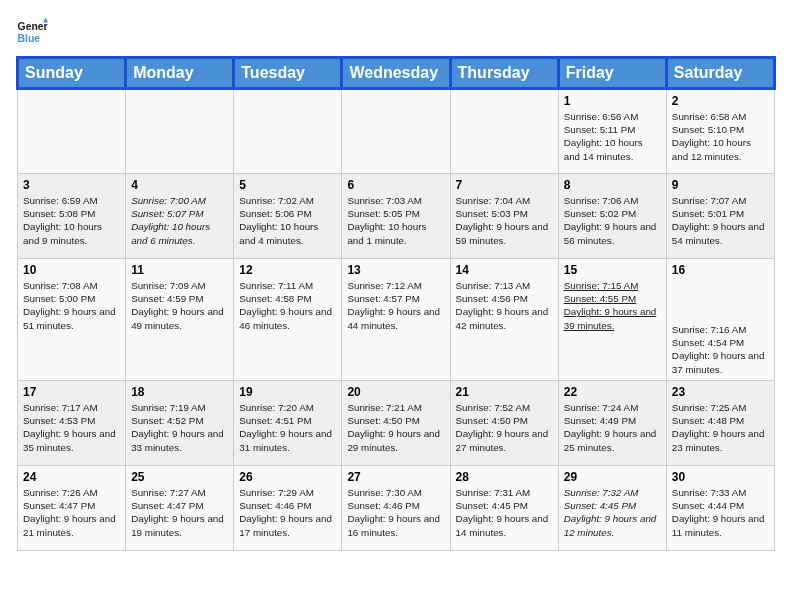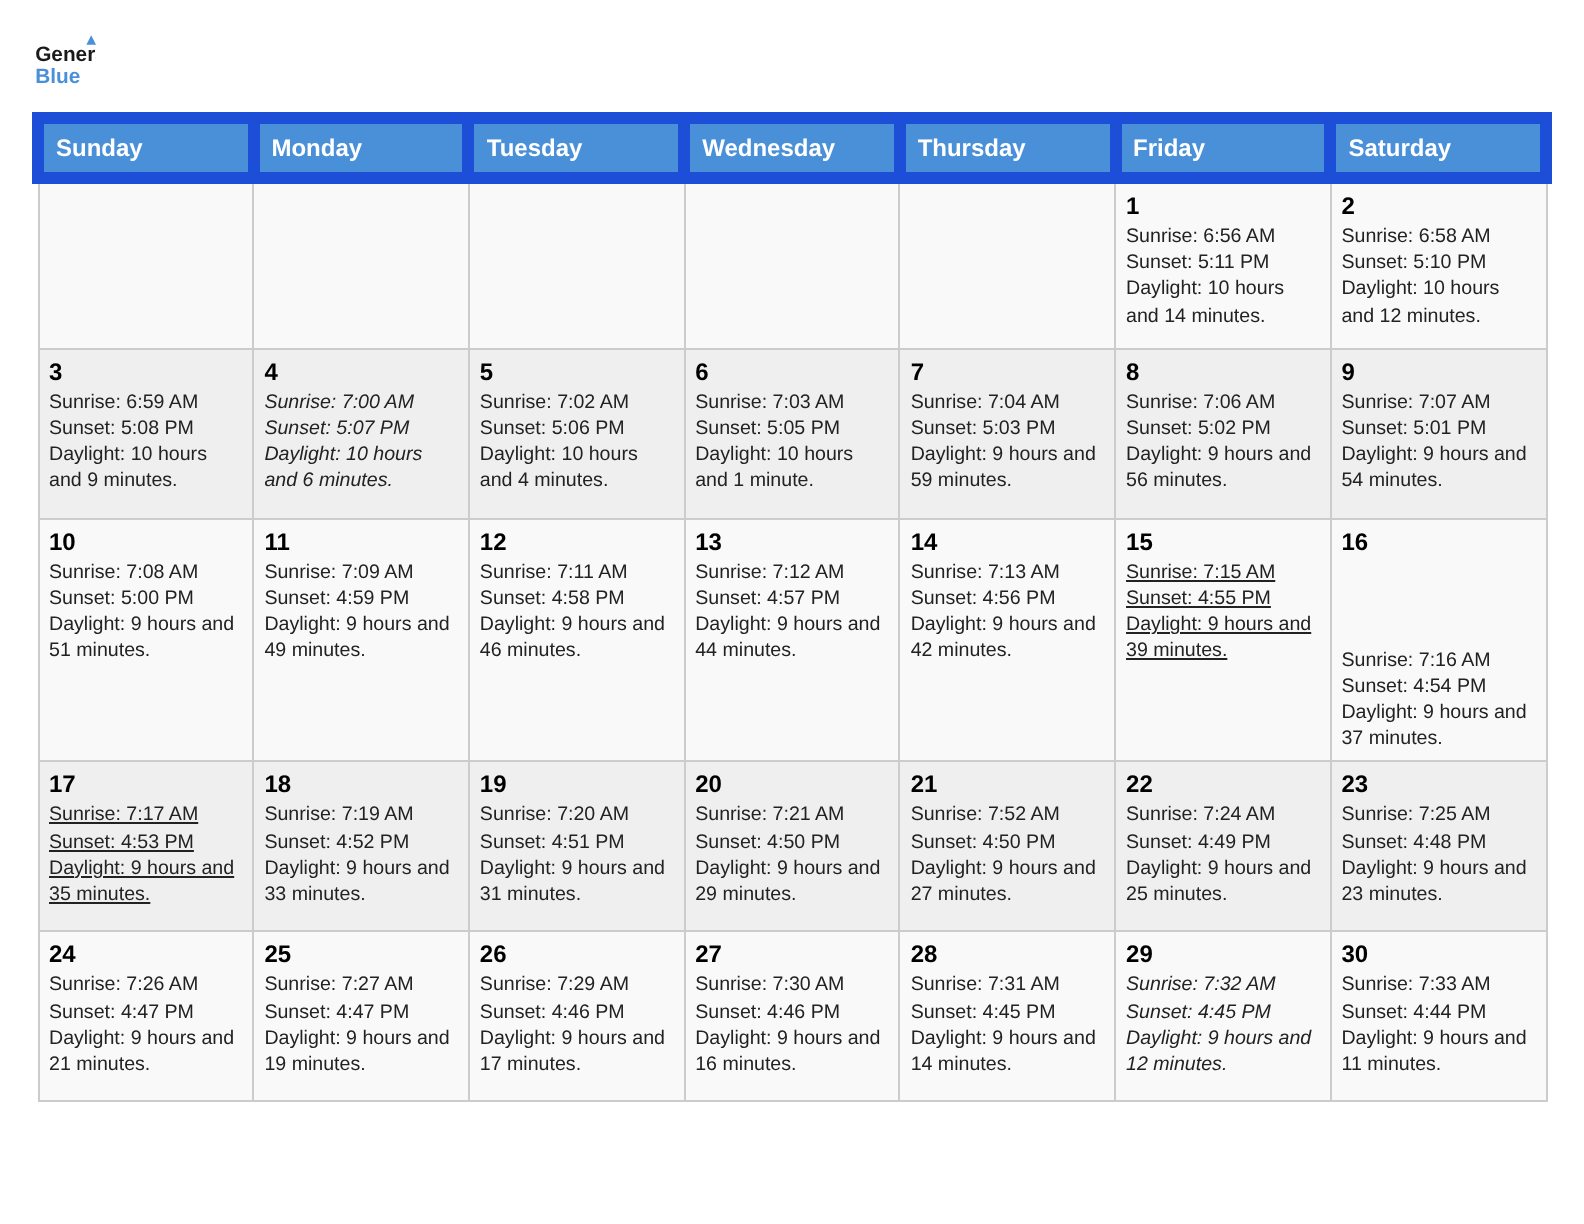--- a/index.html
+++ b/index.html
@@ -40,24 +40,24 @@
     }
     table {
       width: 100%;
       border-collapse: collapse;
       font-size: 10.5px;
     }
     thead tr th {
       background-color: #4a90d9;
       color: #fff;
       font-weight: bold;
-      font-size: 12px;
+      font-size: 16px;
       padding: 5px 6px;
       text-align: left;
-      border: 6px solid #1d4ed8;
+      border: 3px solid #1d4ed8;
     }
     tbody tr td {
       vertical-align: top;
       border: 1px solid #ccc;
       padding: 4px 5px;
       width: calc(100% / 7);
       min-height: 80px;
       height: 85px;
     }
     tbody tr:nth-child(odd) td {
@@ -214,21 +214,21 @@
         <td>
           <span class="day-num">16</span>
           <div class="day-info" style="white-space: pre-line; margin-top: 46px;">Sunrise: 7:16 AM
 Sunset: 4:54 PM
 Daylight: 9 hours and 37 minutes.</div>
         </td>
       </tr>
       <tr>
         <td>
           <span class="day-num">17</span>
-          <div class="day-info" style="white-space: pre-line; text-decoration: underline;">Sunrise: 7:17 AM
+          <div class="day-info" style="white-space: pre-line;">Sunrise: 7:17 AM
 Sunset: 4:53 PM
 Daylight: 9 hours and 35 minutes.</div>
         </td>
         <td>
           <span class="day-num">18</span>
           <div class="day-info" style="white-space: pre-line;">Sunrise: 7:19 AM
 Sunset: 4:52 PM
 Daylight: 9 hours and 33 minutes.</div>
         </td>
         <td>

